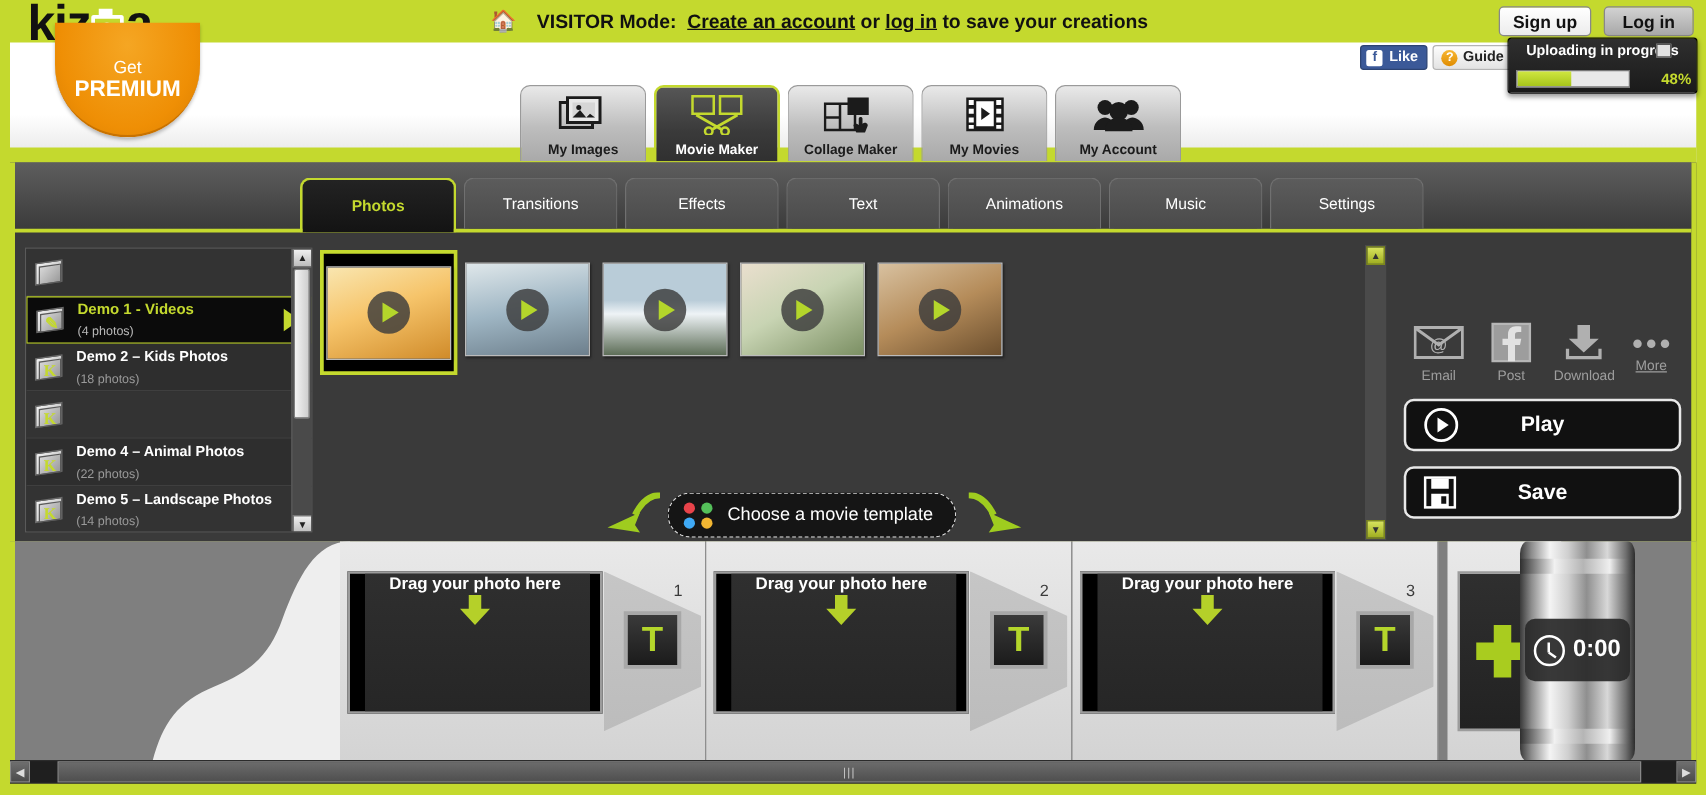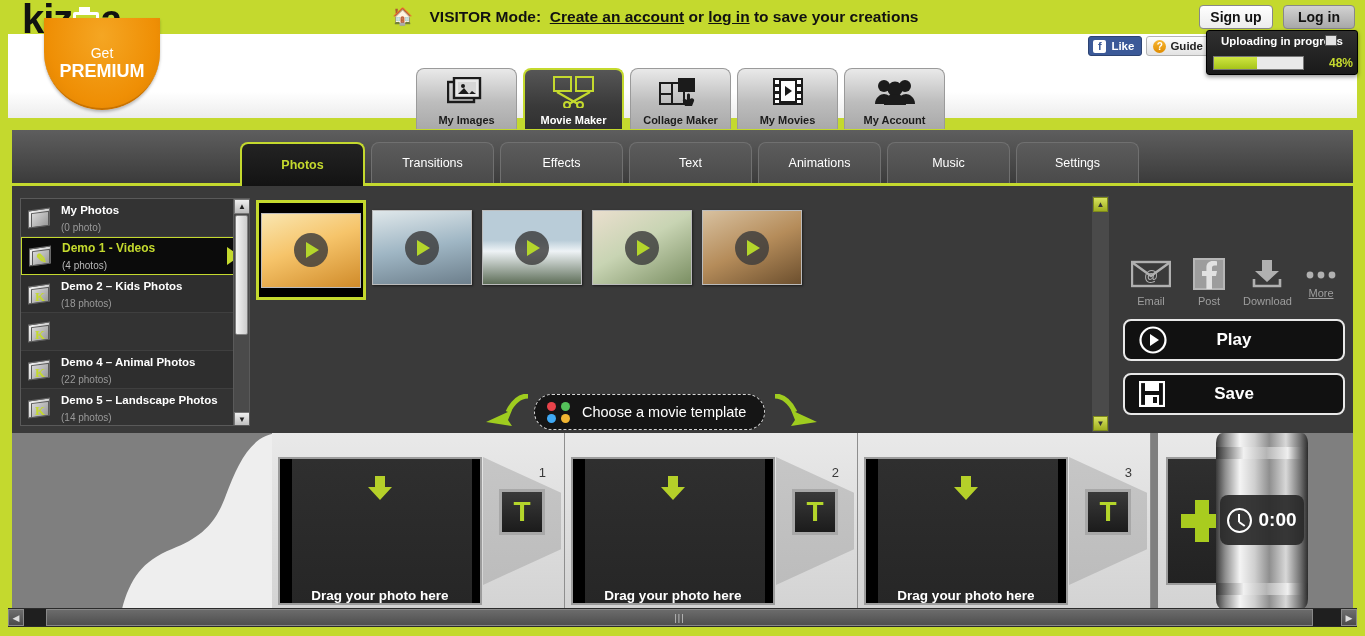--- a/index.html
+++ b/index.html
@@ -269,23 +269,23 @@
   }
   .curve {
     position: absolute; left: 0; top: 0; width: 268px; height: 176px;
   }
   .slot {
     position: absolute; top: 0; width: 293px; height: 176px;
     background: linear-gradient(#e9e9e9,#d3d3d3);
     border-right: 1px solid #8e8e8e;
   }
   .slot .frame {
-    position: absolute; left: 6px; top: 24px; width: 204px; height: 148px;
+    position: absolute; left: 6px; top: 24px; width: 204px; height: 114px;
     background: #000; border: 2px solid #9c9c9c;
-    display: flex; align-items: flex-end; justify-content: center;
+    display: flex; align-items: flex-start; justify-content: center;
   }
   .slot .inner-dark {
     position:absolute; left:12px;top:0; width:180px;height:100%;
     background: linear-gradient(#2f2f2f,#262626);
   }
   .slot .droptext {
     position: relative; color: #fff; font-size: 13.5px; font-weight: bold; z-index:2;
   }
   .slot .dn-arrow { position:absolute; left:50%; top:16px; transform:translateX(-50%); z-index:2;}
   .slot .wedge {
@@ -533,24 +533,20 @@
         <div class="stab">Settings</div>
       </div>
     </div>
 
     <div class="albums">
       <div class="album">
         <span class="bookicon">
             <span class="bk"></span>
             <span class="bk2"></span>
           </span>
-        <span class="atxt">
-          <span class="aname">My Photos</span><br>
-          <span class="acount">(0 photo)</span>
-        </span>
       </div>
       <div class="album sel">
         <span class="bookicon">
             <span class="bk"></span>
             <span class="bk2"></span>
             <span class="kmark">✎</span>
           </span>
         <span class="atxt">
           <span class="aname">Demo 1 - Videos</span><br>
           <span class="acount">(4 photos)</span>

